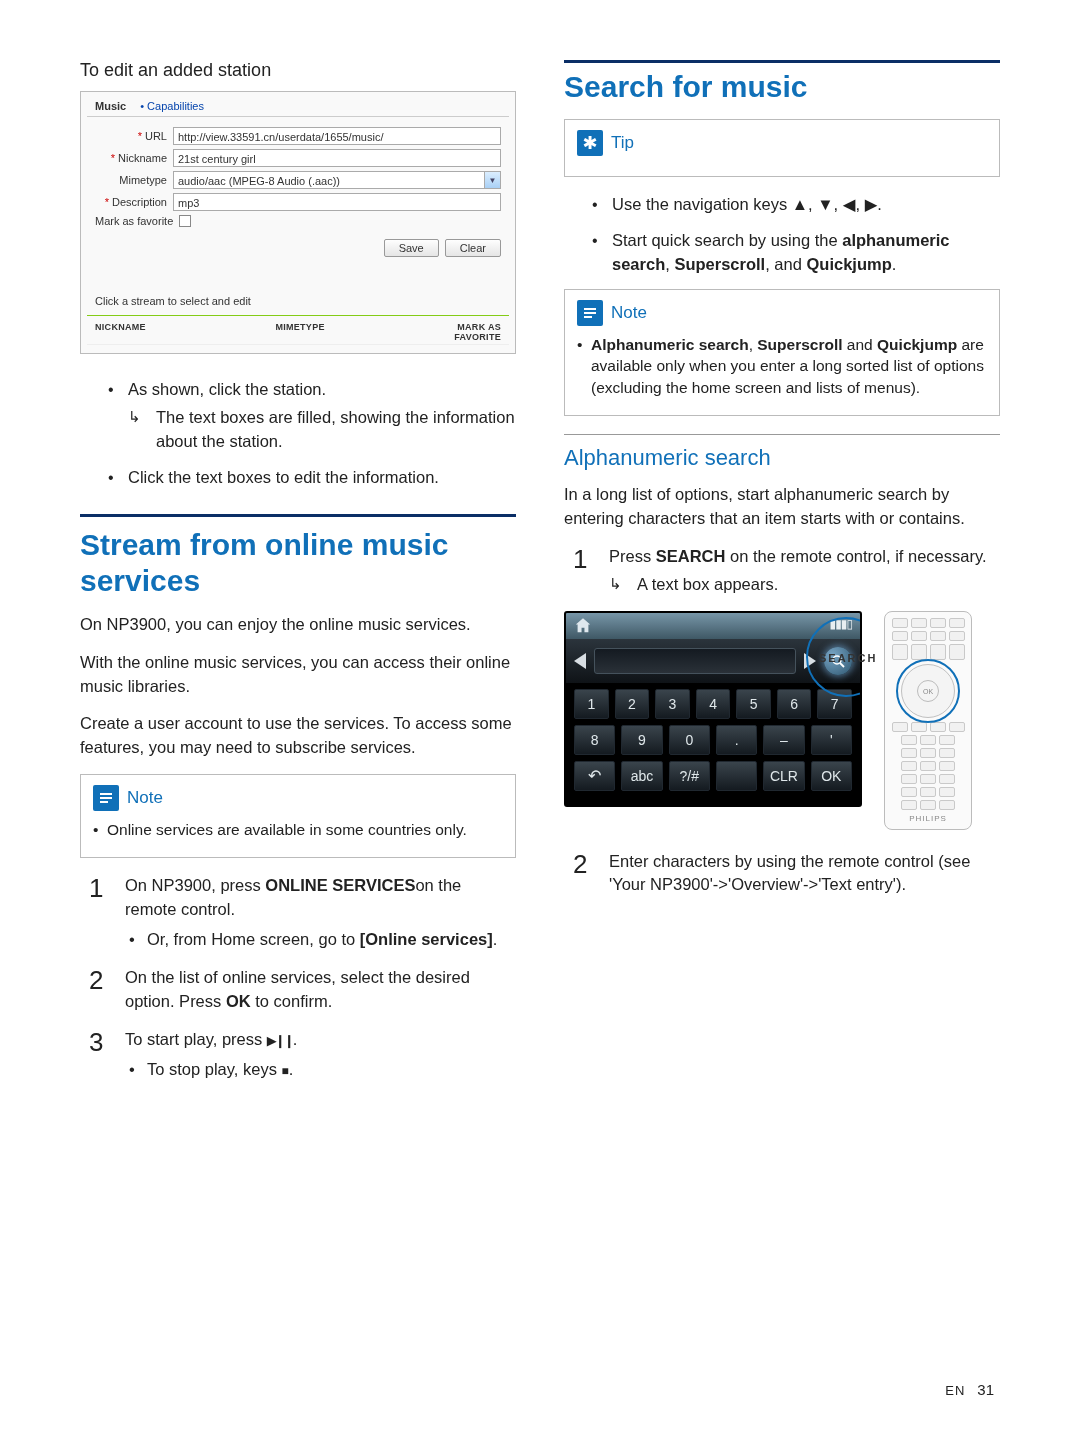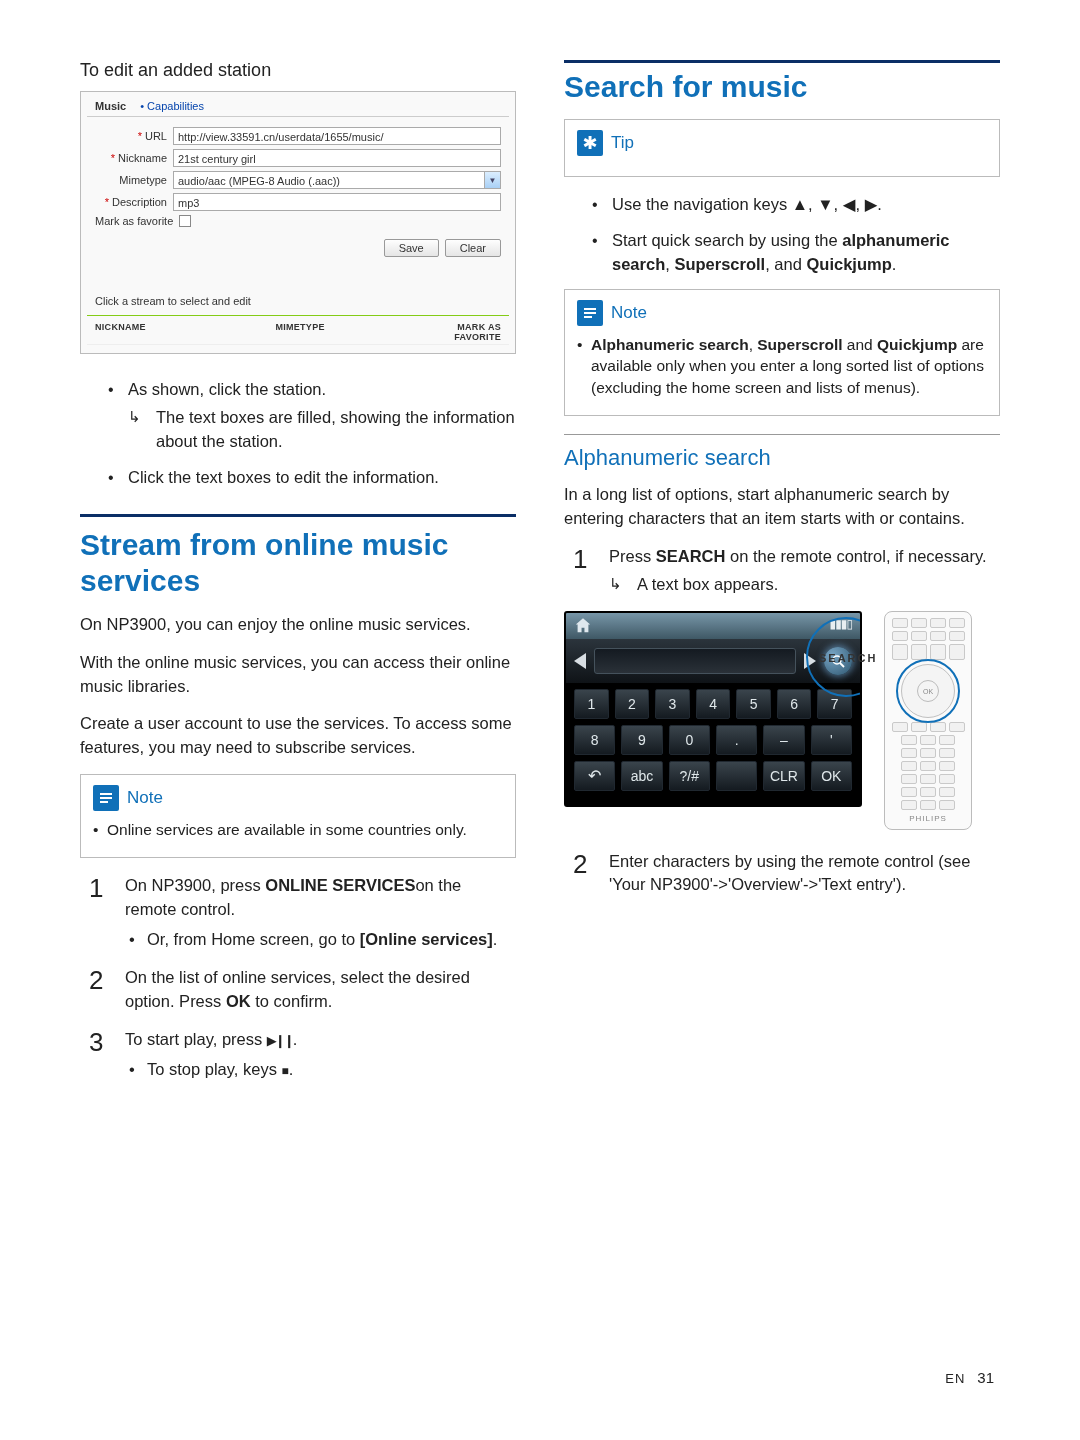--- a/index.html
+++ b/index.html
@@ -177,21 +177,21 @@
     border: 1px solid #bcbcbc; border-radius: 50%; font-size: 7px; text-align: center; line-height: 22px;
     color: #888;
   }
   .searchlbl {
     position: absolute; font-size: 11px; font-weight: bold; letter-spacing: 2px;
     color: #333; top: 40px; left: -66px;
   }
   .brand { text-align: center; font-size: 8px; color: #888; margin-top: 4px; letter-spacing: 1px; }
 
   .footer {
-    position: absolute; bottom: 54px; right: 86px; font-size: 15px; color: #222;
+    position: absolute; bottom: 42px; right: 86px; font-size: 15px; color: #222;
   }
   .footer .en { letter-spacing: 1px; margin-right: 12px; font-size: 13px; }
 
   .glyph { font-family: 'Arial Unicode MS', 'Segoe UI Symbol', Arial; }
   strong, b { font-weight: 600; }
 </style>
 </head>
 <body>
 
 <div class="page">

